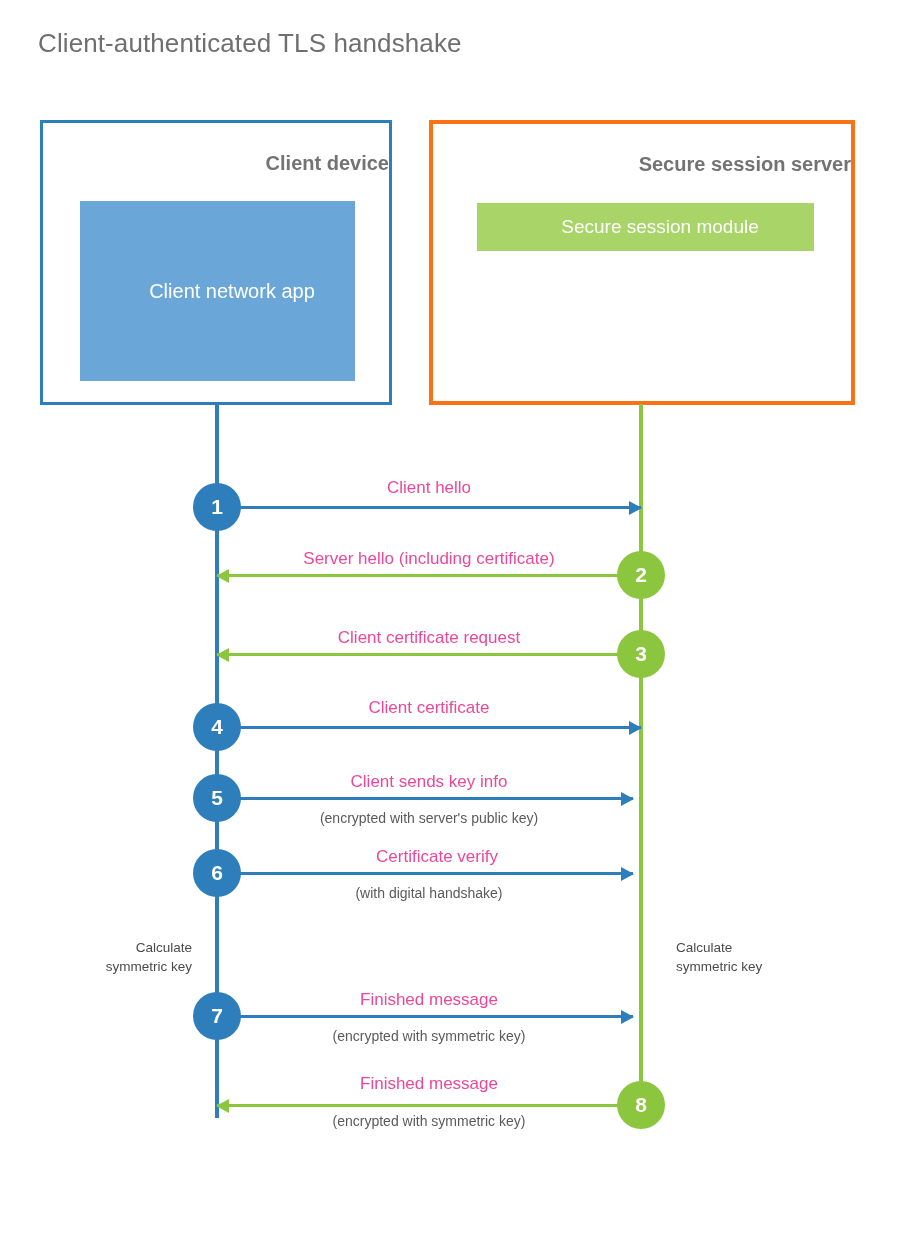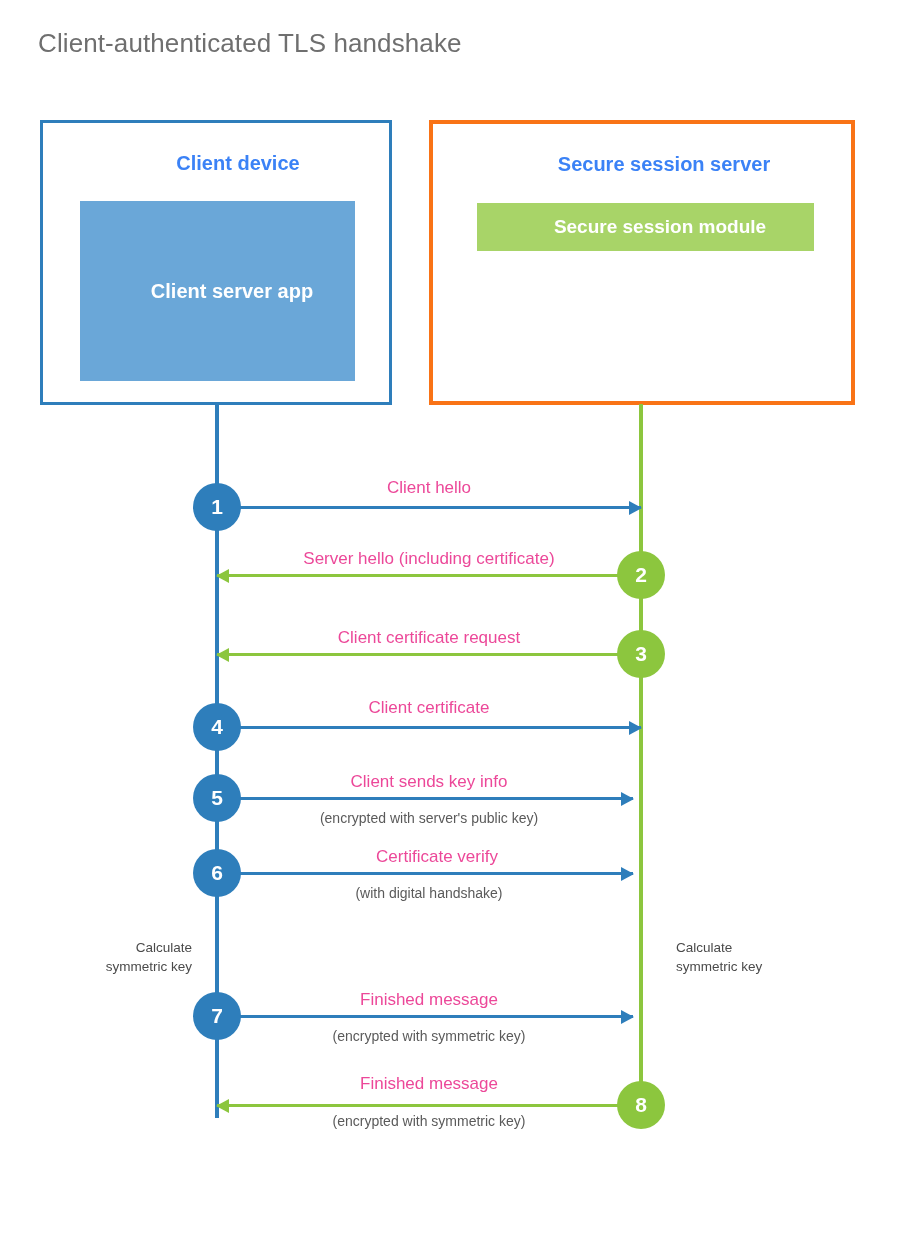--- a/index.html
+++ b/index.html
@@ -53,37 +53,37 @@
     top: 120px;
     width: 426px;
     height: 285px;
     border: 4px solid #f97316;
   }
   .party-title {
     position: absolute;
     left: 0;
     right: 0;
     top: 29px;
-    text-align: center;
+    text-align: right;
     font-size: 20px;
     font-weight: bold;
-    color: #3b82f6;
+    color: #737373;
     padding-left: 44px;
   }
 
   
   .inner-block {
     position: absolute;
     display: flex;
     align-items: center;
     justify-content: center;
     text-align: center;
     color: #ffffff;
     font-size: 19px;
-    font-weight: 700;
+    font-weight: 400;
     line-height: 1.32;
     box-sizing: border-box;
     padding-left: 29px;
   }
   .client-app-block {
     left: 37px;
     top: 78px;
     width: 275px;
     height: 180px;
     background: #6aa7d8;
@@ -191,21 +191,21 @@
 </style>
 </head>
 <body>
 
 <div id="canvas">
 
   <div class="page-title">Client-authenticated TLS handshake</div>
 
   <div class="party-box client">
     <div class="party-title">Client device</div>
-    <div class="inner-block client-app-block">Client server
+    <div class="inner-block client-app-block">Client network
 app</div>
   </div>
 
   <div class="party-box server">
     <div class="party-title">Secure session server</div>
     <div class="inner-block server-block b0">Secure session module</div>
   </div>
 
   <div class="lifeline client-line"></div>
   <div class="lifeline server-line"></div>

